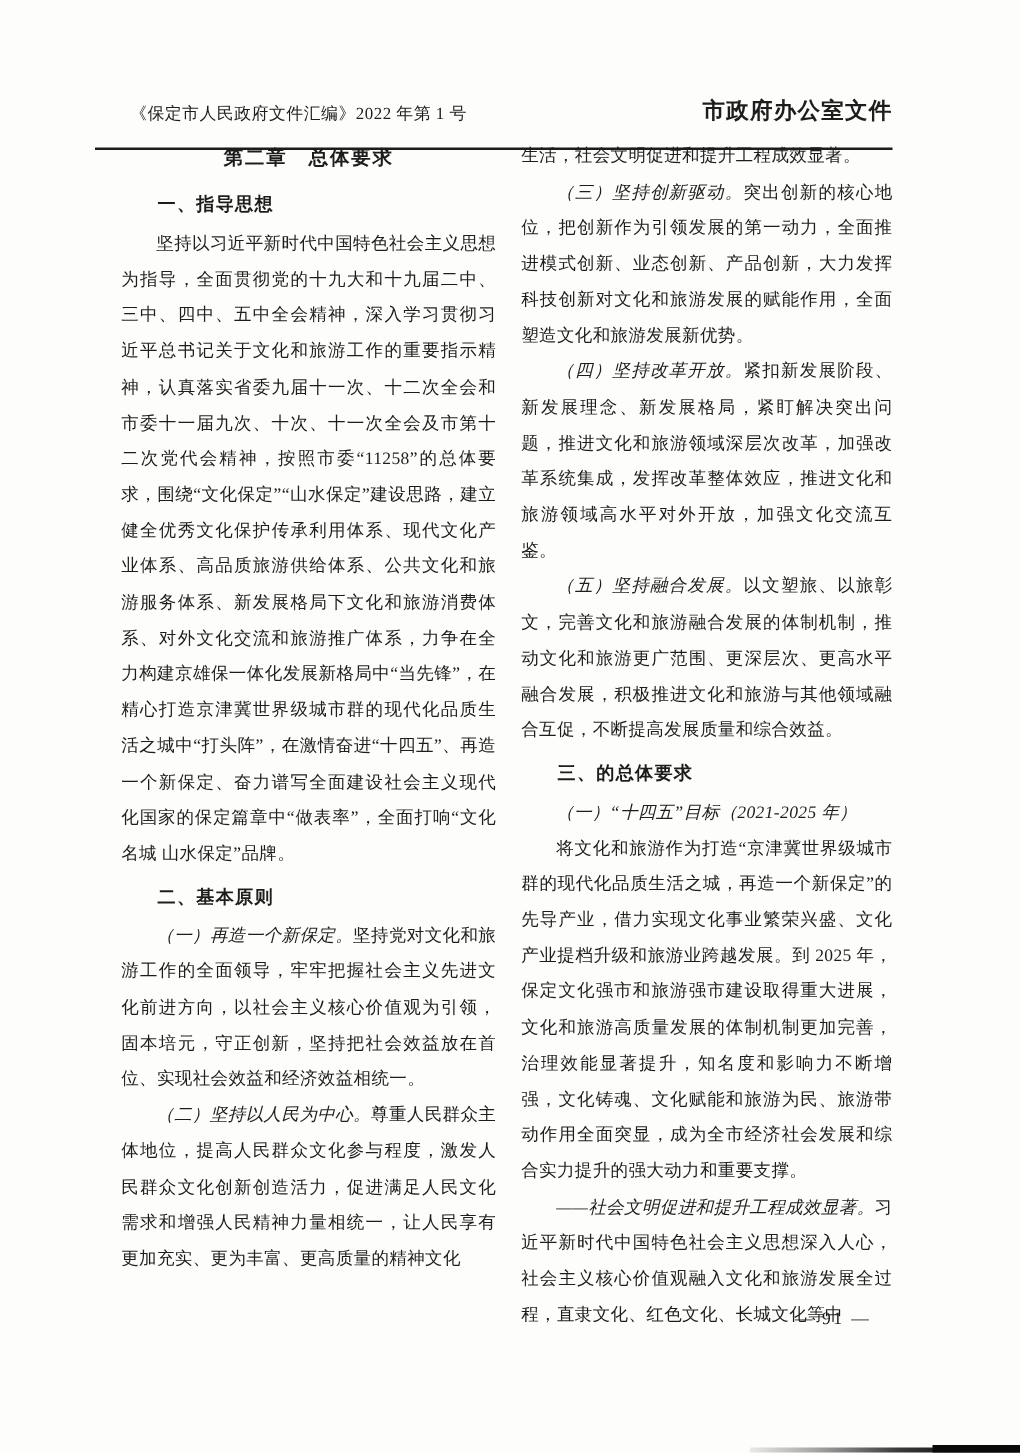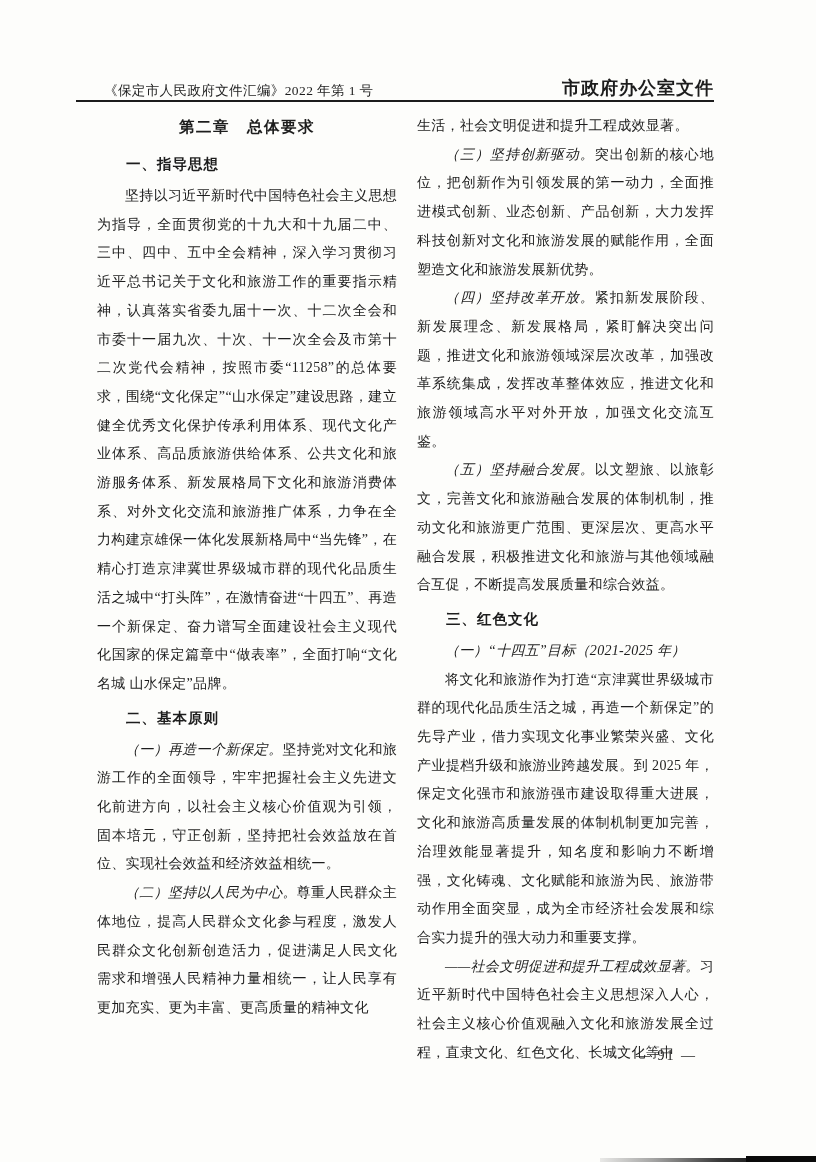--- a/index.html
+++ b/index.html
@@ -9,21 +9,21 @@
     position:relative;
     overflow:hidden;
     font-family:"Liberation Serif", serif;
     color:#1d1d1d;
   }
   .page{position:absolute;inset:0;}
   
   .header{
     position:absolute;left:76px;top:76px;width:638px;
     border-bottom:2.5px solid #1c1c1c;
-    padding-bottom:0;
+    padding-bottom:18px;
     display:flex;justify-content:space-between;align-items:flex-end;
   }
   .header-left{
     font-size:13.5px;letter-spacing:0.4px;padding-left:28px;
     font-family:"Liberation Serif", serif;
   }
   .header-right{
     font-size:18px;font-weight:bold;letter-spacing:1px;
     font-family:"Liberation Sans", sans-serif;
   }
@@ -93,21 +93,21 @@
       <h3 class="section-heading">二、基本原则</h3>
       <p class="para"><span class="kai">（一）再造一个新保定。</span><span>坚持党对文化和旅游工作的全面领导，牢牢把握社会主义先进文化前进方向，以社会主义核心价值观为引领，固本培元，守正创新，坚持把社会效益放在首位、实现社会效益和经济效益相统一。</span></p>
       <p class="para"><span class="kai">（二）坚持以人民为中心。</span><span>尊重人民群众主体地位，提高人民群众文化参与程度，激发人民群众文化创新创造活力，促进满足人民文化需求和增强人民精神力量相统一，让人民享有更加充实、更为丰富、更高质量的精神文化</span></p>
     </div>
 
   <div class="col col-right">
       <p class="para no-indent"><span>生活，社会文明促进和提升工程成效显著。</span></p>
       <p class="para"><span class="kai">（三）坚持创新驱动。</span><span>突出创新的核心地位，把创新作为引领发展的第一动力，全面推进模式创新、业态创新、产品创新，大力发挥科技创新对文化和旅游发展的赋能作用，全面塑造文化和旅游发展新优势。</span></p>
       <p class="para"><span class="kai">（四）坚持改革开放。</span><span>紧扣新发展阶段、新发展理念、新发展格局，紧盯解决突出问题，推进文化和旅游领域深层次改革，加强改革系统集成，发挥改革整体效应，推进文化和旅游领域高水平对外开放，加强文化交流互鉴。</span></p>
       <p class="para"><span class="kai">（五）坚持融合发展。</span><span>以文塑旅、以旅彰文，完善文化和旅游融合发展的体制机制，推动文化和旅游更广范围、更深层次、更高水平融合发展，积极推进文化和旅游与其他领域融合互促，不断提高发展质量和综合效益。</span></p>
-      <h3 class="section-heading">三、红色文化</h3>
+      <h3 class="section-heading">三、的总体要求</h3>
       <p class="para"><span class="kai">（一）“十四五”目标（2021-2025 年）</span></p>
       <p class="para"><span>将文化和旅游作为打造“京津冀世界级城市群的现代化品质生活之城，再造一个新保定”的先导产业，借力实现文化事业繁荣兴盛、文化产业提档升级和旅游业跨越发展。到 2025 年，保定文化强市和旅游强市建设取得重大进展，文化和旅游高质量发展的体制机制更加完善，治理效能显著提升，知名度和影响力不断增强，文化铸魂、文化赋能和旅游为民、旅游带动作用全面突显，成为全市经济社会发展和综合实力提升的强大动力和重要支撑。</span></p>
       <p class="para"><span class="kai">——社会文明促进和提升工程成效显著。</span><span>习近平新时代中国特色社会主义思想深入人心，社会主义核心价值观融入文化和旅游发展全过程，直隶文化、红色文化、长城文化等中</span></p>
     </div>
 
   <div class="page-number">— 91 —</div>
 
   <div class="scan-edge"></div>
 
 </div>

